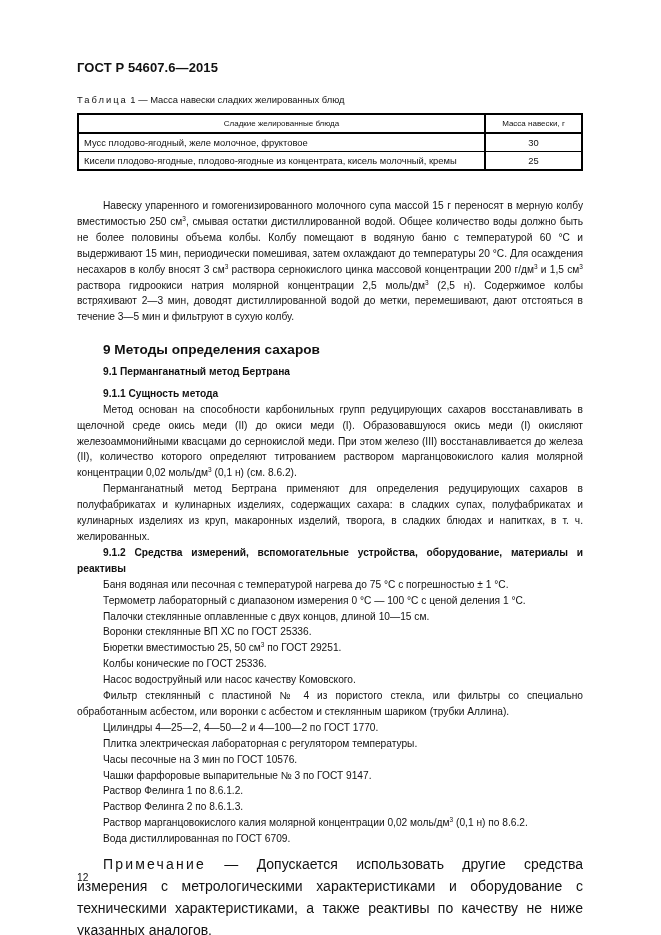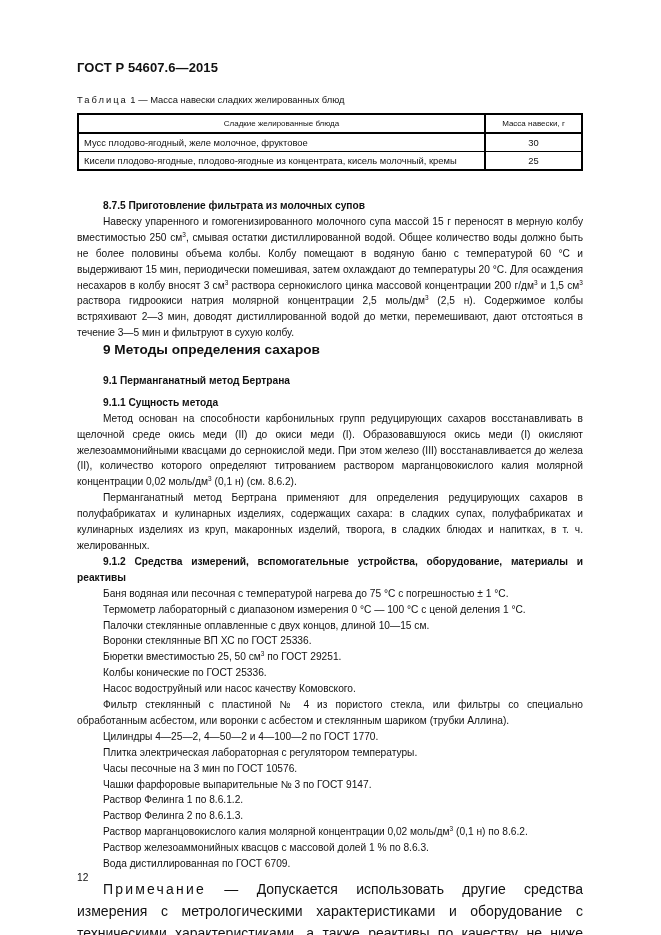--- a/index.html
+++ b/index.html
@@ -62,46 +62,44 @@
       <td class="col-mass">30</td>
     </tr>
     <tr>
       <td class="col-dish">Кисели плодово-ягодные, плодово-ягодные из концентрата, кисель молочный, кремы</td>
       <td class="col-mass">25</td>
     </tr>
   </tbody>
 </table>
 
 <div class="text" style="top:198px;">
-  <div class="indent bold">8.7.5 Приготовление фильтрата из молочных супов</div>
   <div class="indent"><span>Навеску упаренного и гомогенизированного молочного супа массой 15 г переносят в мерную колбу вместимостью 250 см</span><sup>3</sup><span>, смывая остатки дистиллированной водой. Общее количество воды должно быть не более половины объема колбы. Колбу помещают в водяную баню с температурой 60 °С и выдерживают 15 мин, периодически помешивая, затем охлаждают до температуры 20 °С. Для осаждения несахаров в колбу вносят 3 см</span><sup>3</sup><span> раствора сернокислого цинка массовой концентрации 200 г/дм</span><sup>3</sup><span> и 1,5 см</span><sup>3</sup><span> раствора гидроокиси натрия молярной концентрации 2,5 моль/дм</span><sup>3</sup><span> (2,5 н). Содержимое колбы встряхивают 2—3 мин, доводят дистиллированной водой до метки, перемешивают, дают отстояться в течение 3—5 мин и фильтруют в сухую колбу.</span></div>
 </div>
 
 <div class="text" style="top:342px;">
   <div class="indent h1">9 Методы определения сахаров</div>
-  <div class="indent bold" style="margin-top:15px;">9.1 Перманганатный метод Бертрана</div>
+  <div class="indent bold" style="margin-top:6px;">9.1 Перманганатный метод Бертрана</div>
   <div class="indent bold" style="margin-top:6px;">9.1.1 Сущность метода</div>
   <div class="indent"><span>Метод основан на способности карбонильных групп редуцирующих сахаров восстанавливать в щелочной среде окись меди (II) до окиси меди (I). Образовавшуюся окись меди (I) окисляют железоаммонийными квасцами до сернокислой меди. При этом железо (III) восстанавливается до железа (II), количество которого определяют титрованием раствором марганцовокислого калия молярной концентрации 0,02 моль/дм</span><sup>3</sup><span> (0,1 н) (см. 8.6.2).</span></div>
   <div class="indent">Перманганатный метод Бертрана применяют для определения редуцирующих сахаров в полуфабрикатах и кулинарных изделиях, содержащих сахара: в сладких супах, полуфабрикатах и кулинарных изделиях из круп, макаронных изделий, творога, в сладких блюдах и напитках, в т. ч. желированных.</div>
   <div class="indent bold">9.1.2 Средства измерений, вспомогательные устройства, оборудование, материалы и реактивы</div>
 
   <div class="indent">Баня водяная или песочная с температурой нагрева до 75 °С с погрешностью ± 1 °С.</div>
   <div class="indent">Термометр лабораторный с диапазоном измерения 0 °С — 100 °С с ценой деления 1 °С.</div>
   <div class="indent">Палочки стеклянные оплавленные с двух концов, длиной 10—15 см.</div>
   <div class="indent">Воронки стеклянные ВП ХС по ГОСТ 25336.</div>
   <div class="indent"><span>Бюретки вместимостью 25, 50 см</span><sup>3</sup><span> по ГОСТ 29251.</span></div>
   <div class="indent">Колбы конические по ГОСТ 25336.</div>
   <div class="indent">Насос водоструйный или насос качеству Комовского.</div>
   <div class="indent">Фильтр стеклянный с пластиной № 4 из пористого стекла, или фильтры со специально обработанным асбестом, или воронки с асбестом и стеклянным шариком (трубки Аллина).</div>
   <div class="indent">Цилиндры 4—25—2, 4—50—2 и 4—100—2 по ГОСТ 1770.</div>
   <div class="indent">Плитка электрическая лабораторная с регулятором температуры.</div>
   <div class="indent">Часы песочные на 3 мин по ГОСТ 10576.</div>
   <div class="indent">Чашки фарфоровые выпарительные № 3 по ГОСТ 9147.</div>
   <div class="indent">Раствор Фелинга 1 по 8.6.1.2.</div>
   <div class="indent">Раствор Фелинга 2 по 8.6.1.3.</div>
   <div class="indent"><span>Раствор марганцовокислого калия молярной концентрации 0,02 моль/дм</span><sup>3</sup><span> (0,1 н) по 8.6.2.</span></div>
-  <div class="indent">Раствор железоаммонийных квасцов с массовой долей 1 % по 8.6.3.</div>
   <div class="indent">Вода дистиллированная по ГОСТ 6709.</div>
 
   <div class="indent note" style="margin-top:6px;"><span class="spaced">Примечание</span><span> — Допускается использовать другие средства измерения с метрологическими характеристиками и оборудование с техническими характеристиками, а также реактивы по качеству не ниже указанных аналогов.</span></div>
 </div>
 
 <div class="page-num">12</div>
 
 </body></html>

